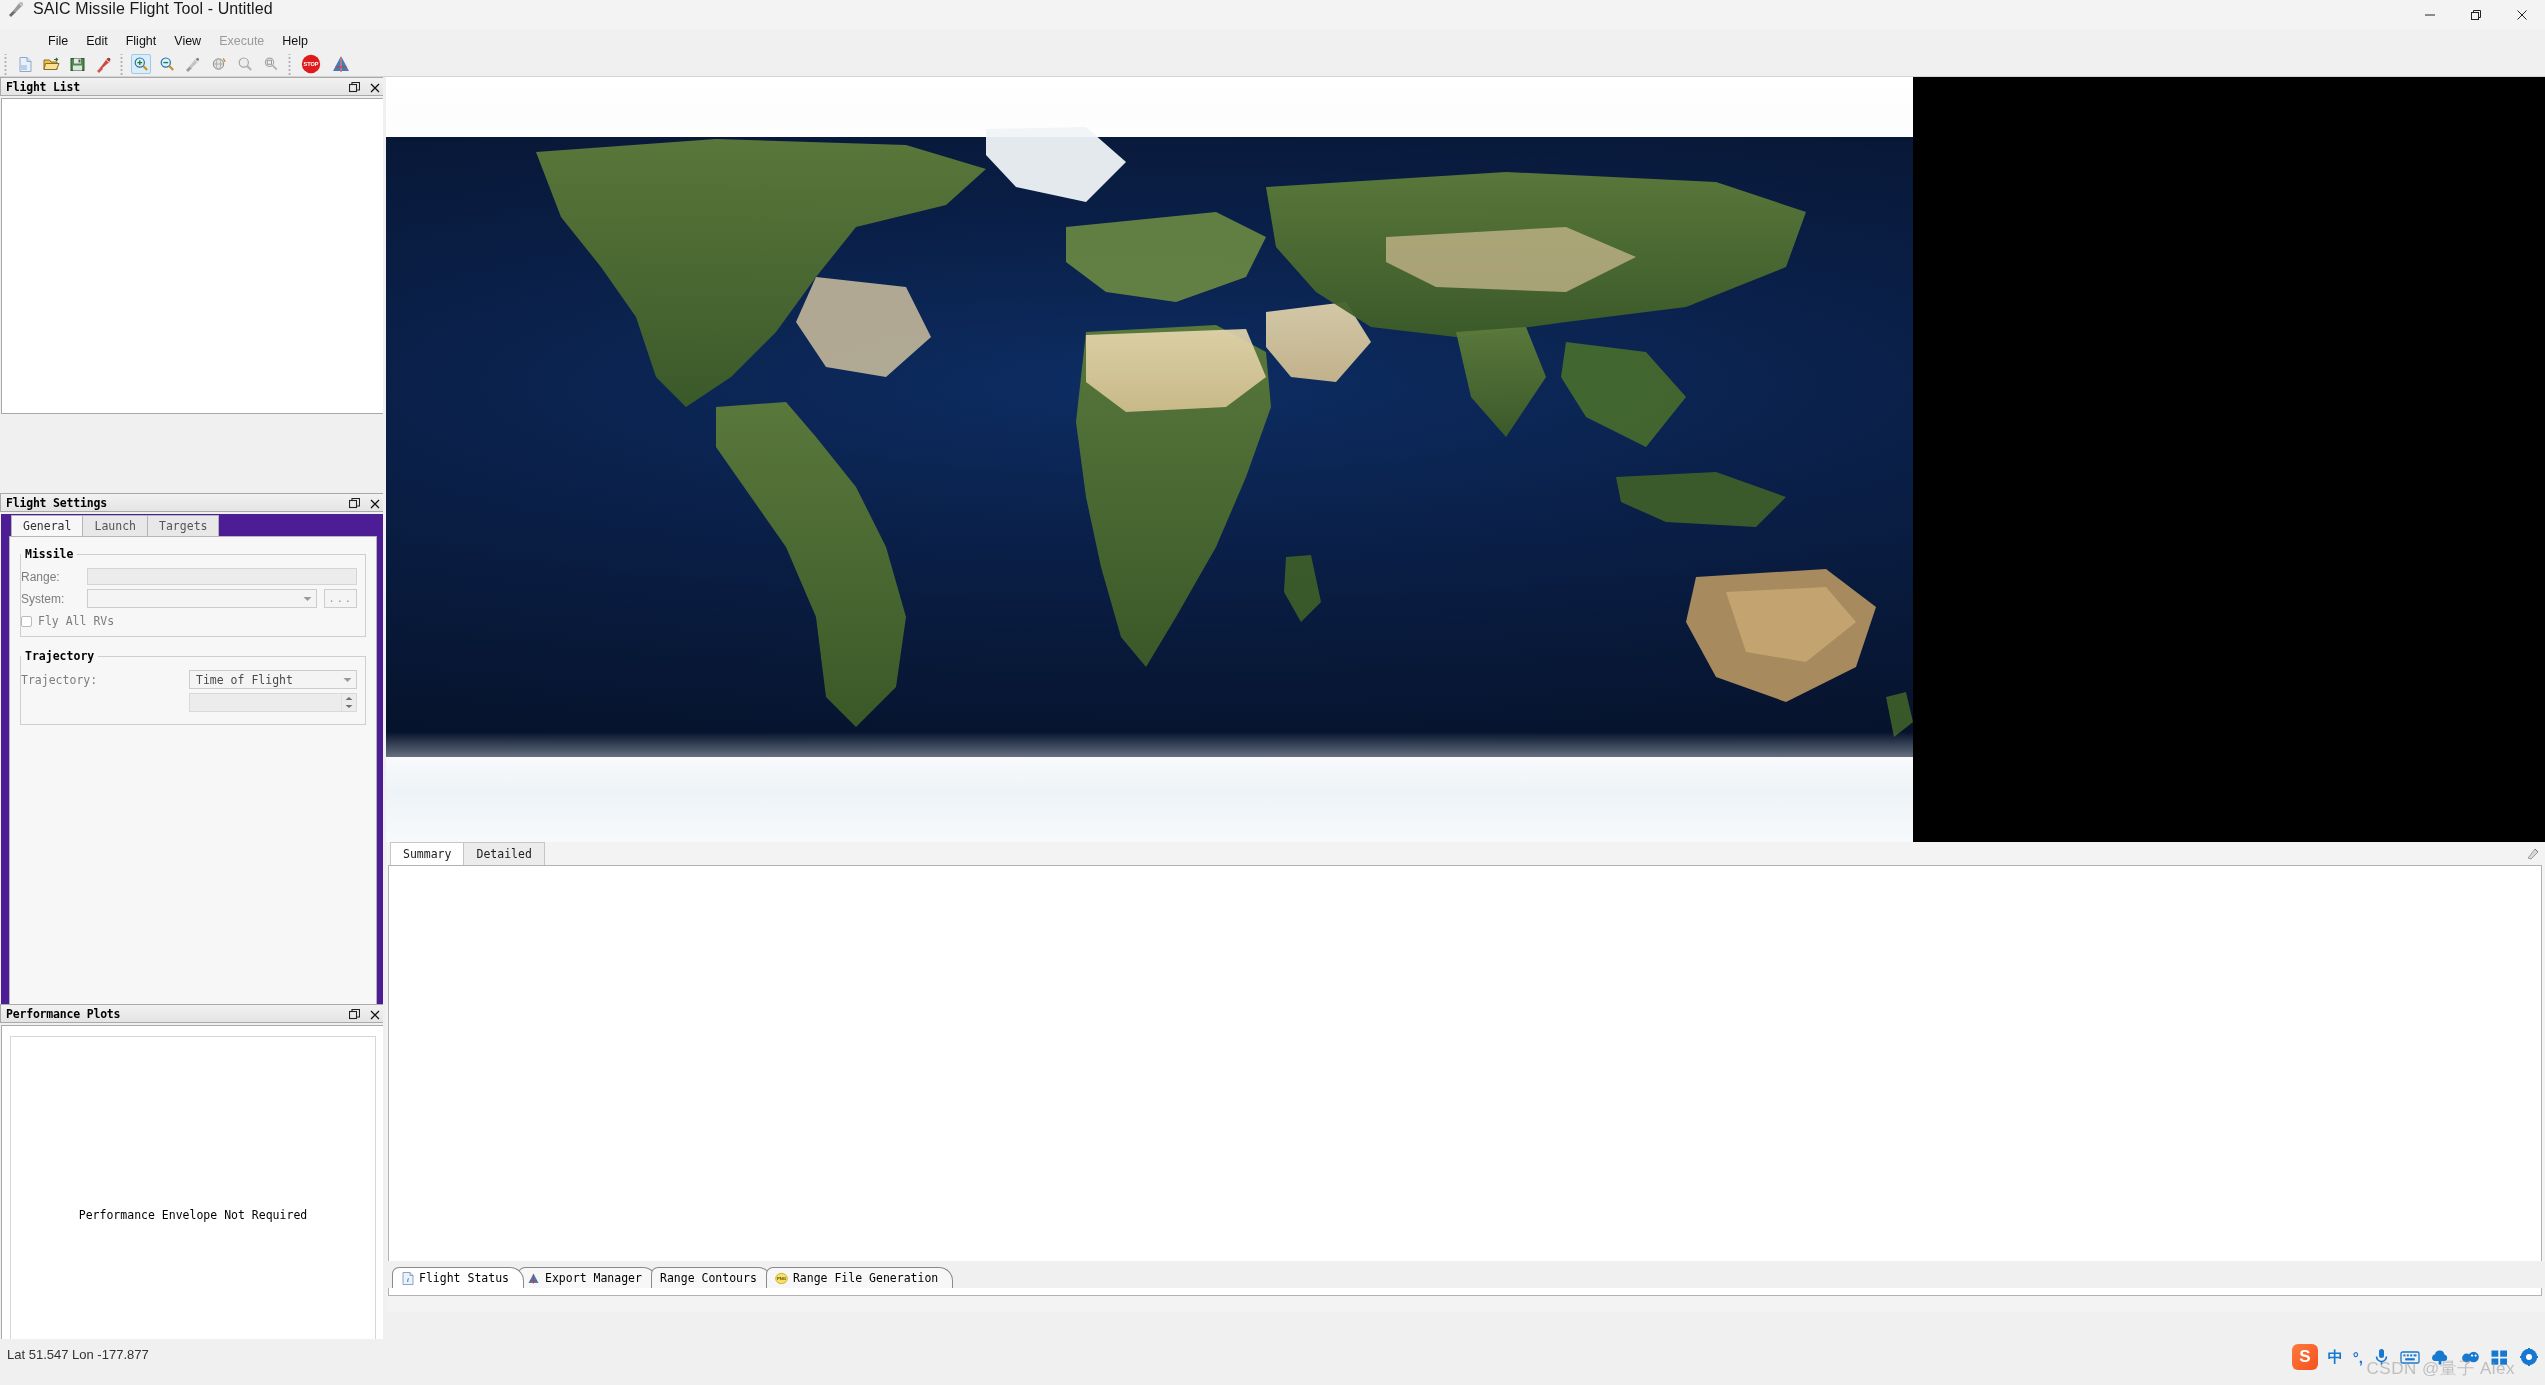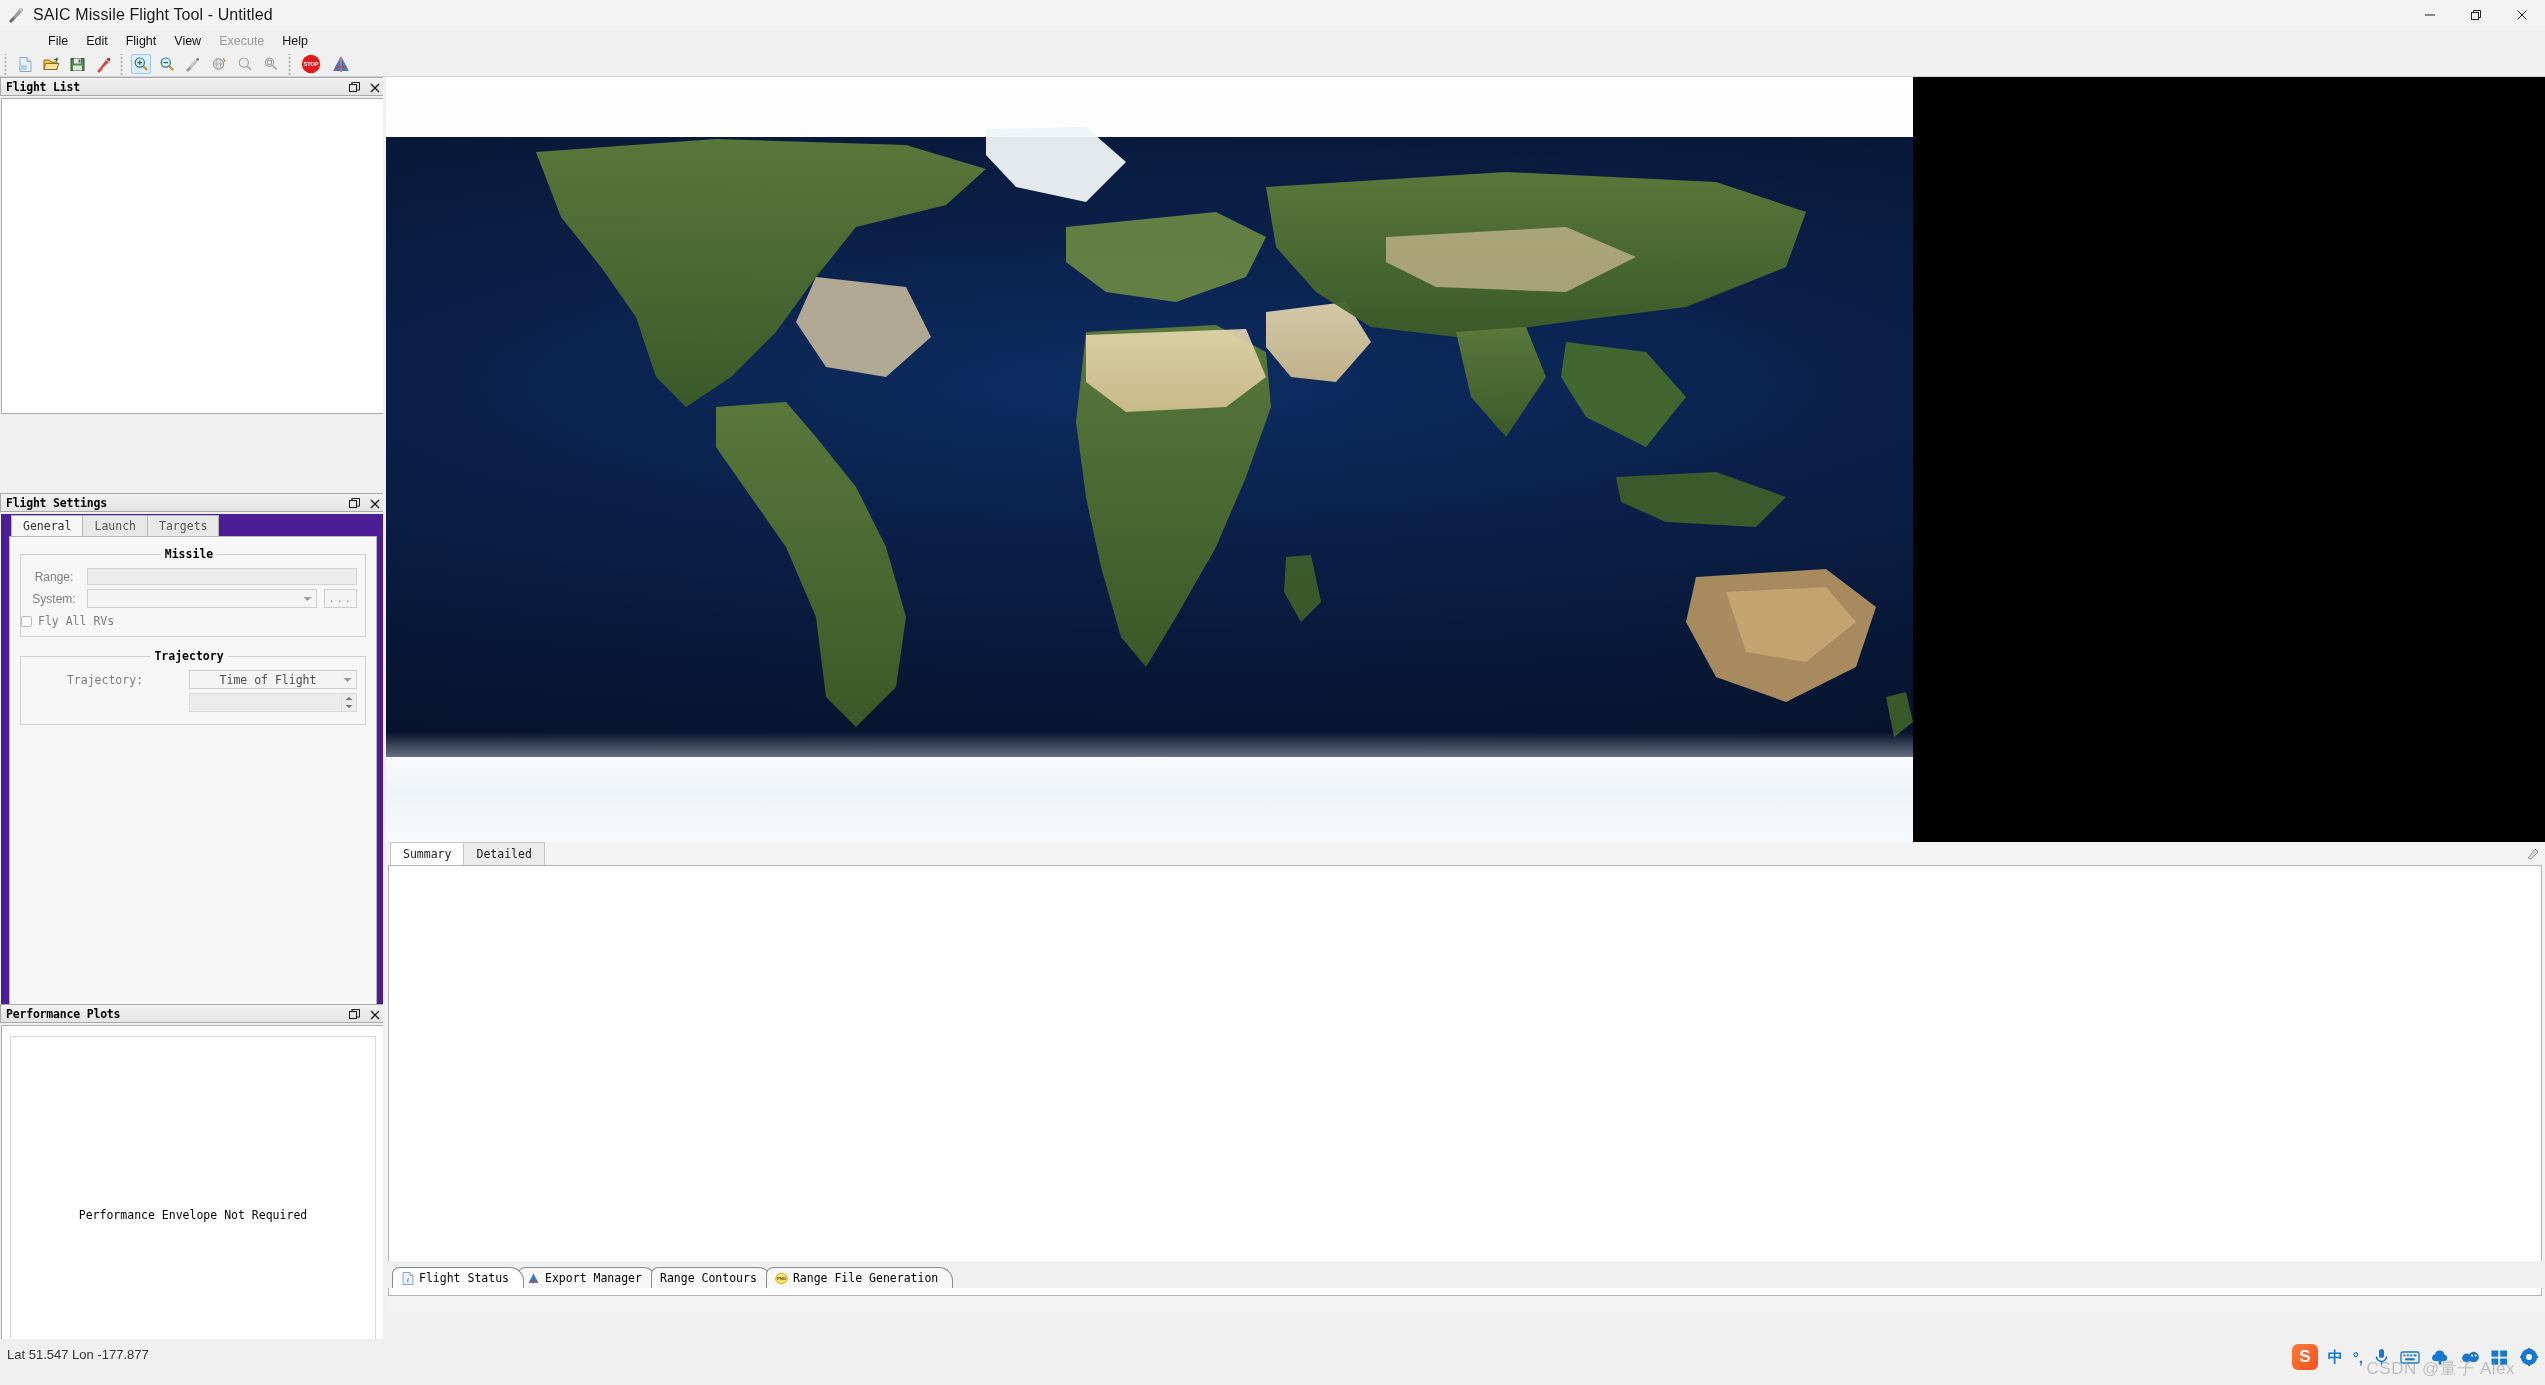--- a/index.html
+++ b/index.html
@@ -10,21 +10,21 @@
     background: #f0f0f0;
     font-family: "Liberation Sans", sans-serif;
   }
   body { position: relative; }
 
   
   .titlebar {
     height: 30px;
     background: #f3f3f3;
     display: flex;
-    align-items: center;
+    align-items: flex-start;
     position: relative;
   }
   .titlebar .app-icon {
     width: 18px; height: 18px;
     margin-left: 7px; margin-right: 8px;
     position: relative;
     flex: 0 0 auto;
   }
   .titlebar .title-text {
     font-size: 16px;
@@ -92,21 +92,20 @@
   }
   .tb-btn svg { display: block; }
   .tb-btn.big { width: 24px; height: 24px; }
 
   
   .workarea {
     position: absolute;
     left: 0; top: 77px;
     width: 2088px;
     height: 1308px;
-    text-align: center;
   }
 
   
   .leftdock {
     position: absolute;
     left: 0; top: 0;
     width: 386px;
     height: 1308px;
     background: #f0f0f0;
   }

